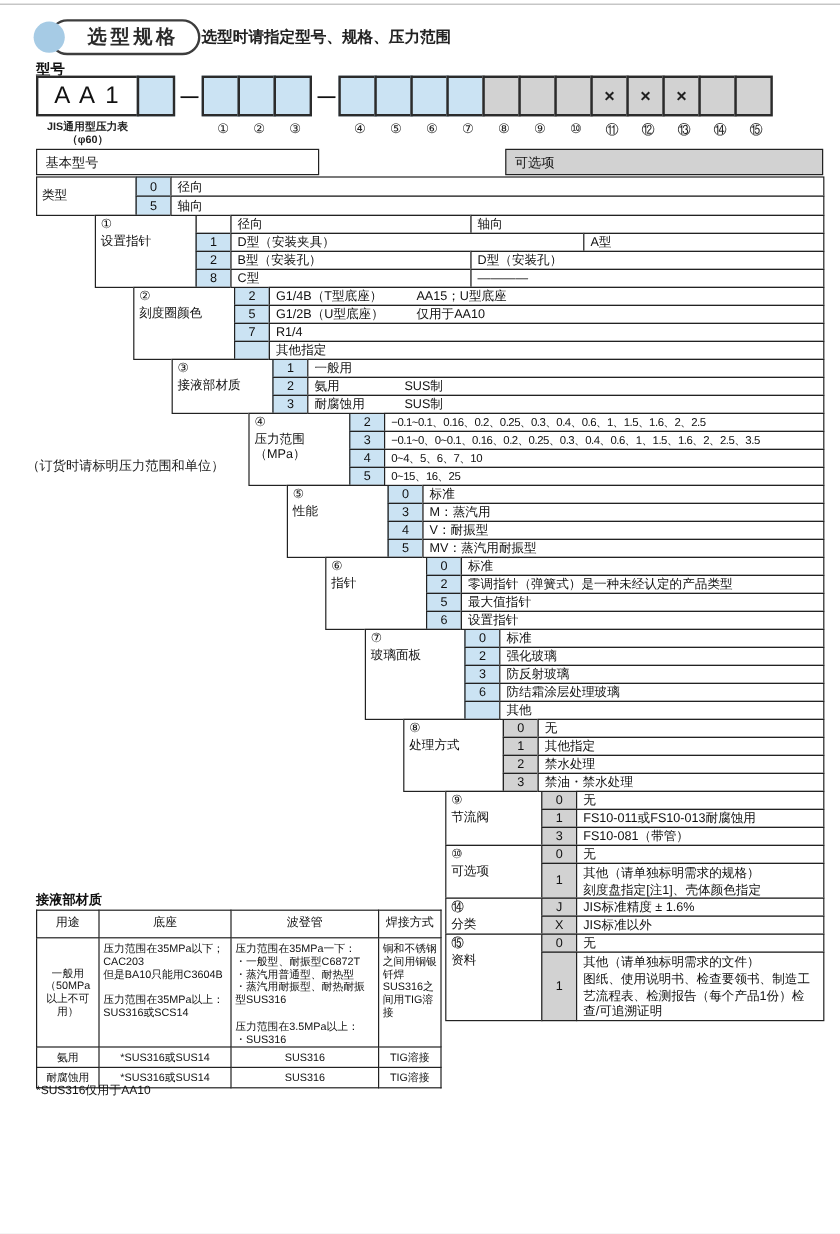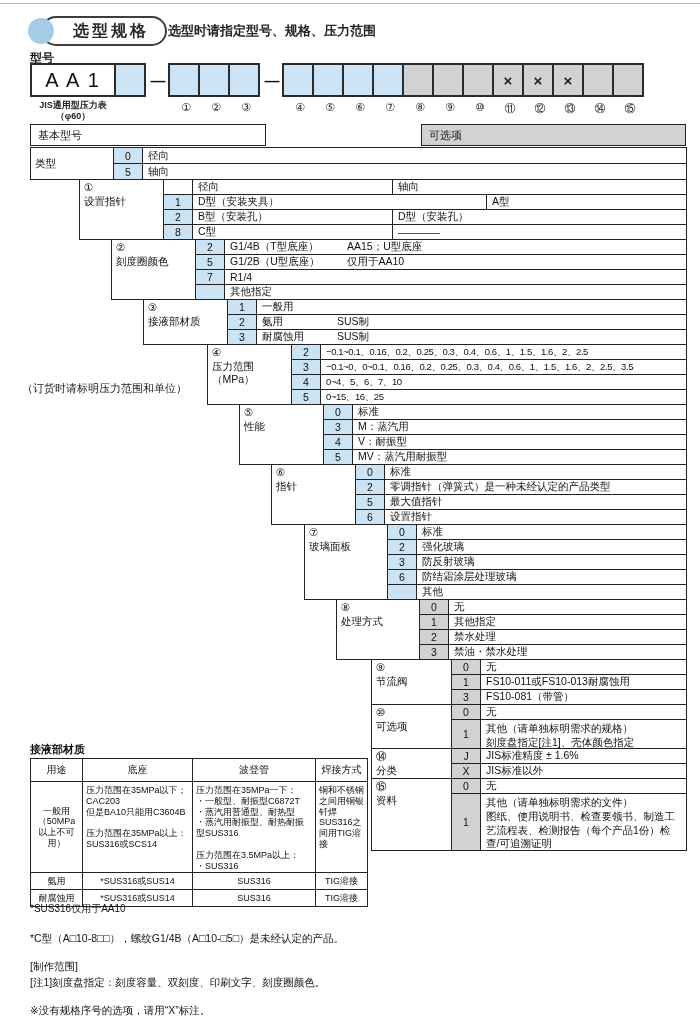--- a/index.html
+++ b/index.html
@@ -457,19 +457,13 @@
         <tr style="height: 17px;">
           <td class="ctr">耐腐蚀用</td>
           <td class="ctr">*SUS316或SUS14</td>
           <td class="ctr">SUS316</td>
           <td class="ctr">TIG溶接</td>
         </tr>
       </tbody>
   </table>
   <div class="mat-foot">*SUS316仅用于AA10</div>
 
-  <div class="footnotes">
-      <div>*C型（A□10-8□□），螺纹G1/4B（A□10-□5□）是未经认定的产品。</div>
-      <div>[制作范围]</div>
-      <div>[注1]刻度盘指定：刻度容量、双刻度、印刷文字、刻度圈颜色。</div>
-      <div>※没有规格序号的选项，请用“X”标注。</div>
-    </div>
 </div>
 
 </body></html>

